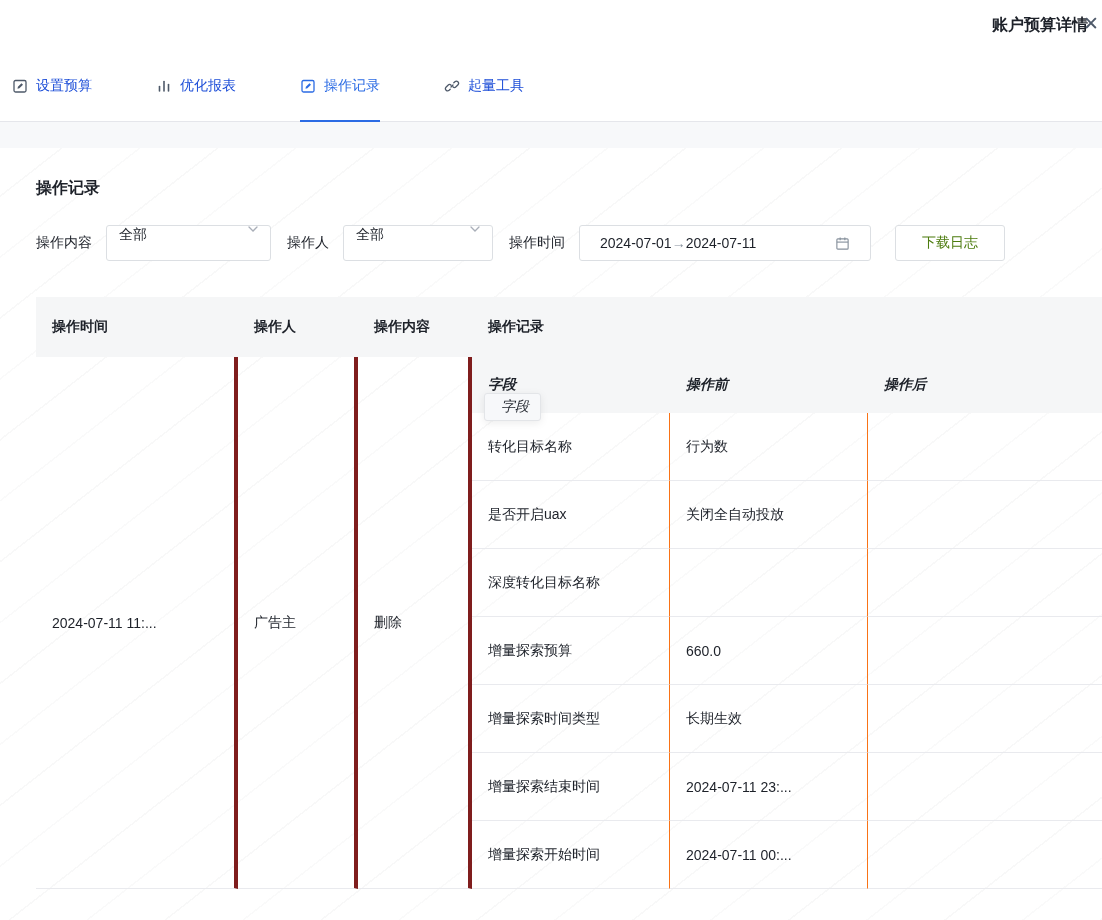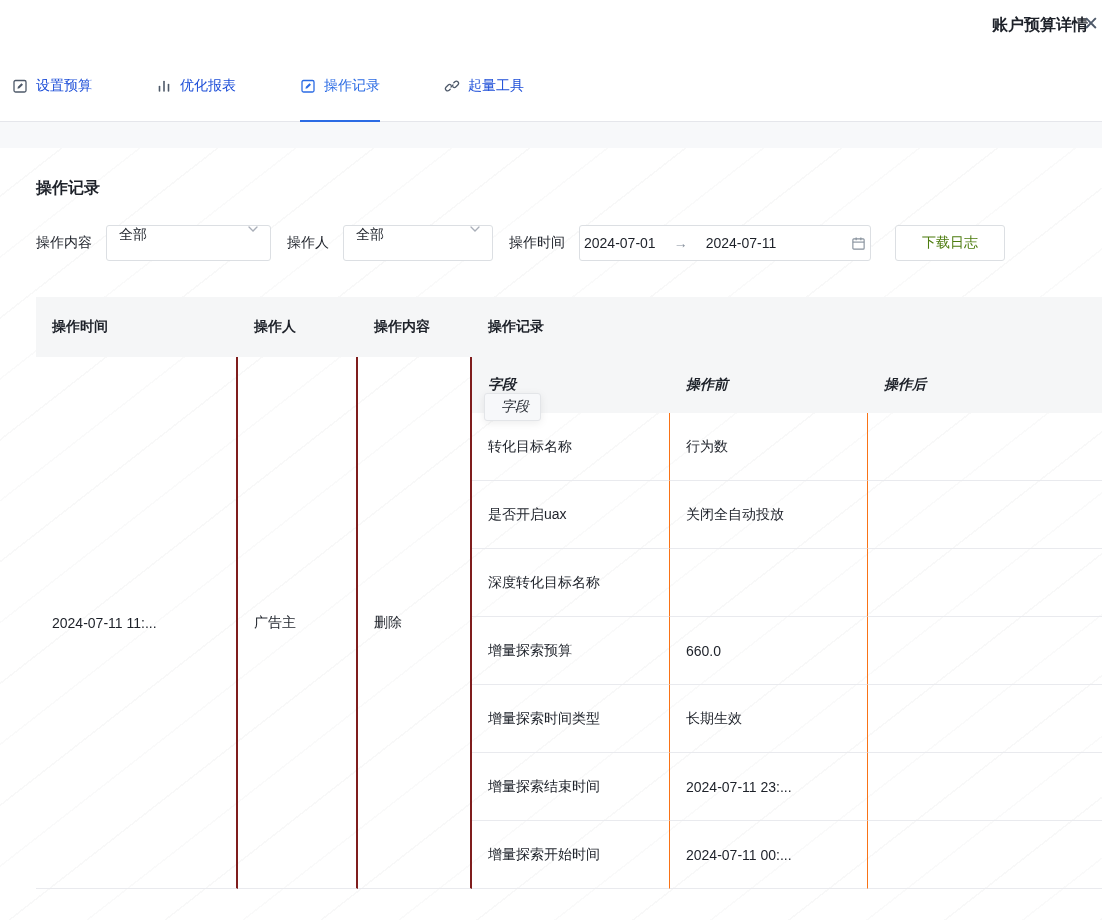--- a/index.html
+++ b/index.html
@@ -40,40 +40,40 @@
   .select {
     height:36px; border:1px solid #dcdfe3; border-radius:3px; background:#fff;
     display:flex; align-items:flex-start; justify-content:space-between;
     padding:0 12px; cursor:pointer; margin-right:16px;
   }
   .select.content-select { width:165px; }
   .select.operator-select { width:150px; }
   .select .chev { color:#a9aeb8; display:flex; align-items:center; }
   .daterange {
     width:292px; height:36px; border:1px solid #dcdfe3; border-radius:3px; background:#fff;
-    display:flex; align-items:center; gap:18px; padding:0 4px; cursor:pointer; margin-right:24px;
+    display:flex; align-items:center; gap:0; padding:0 20px; cursor:pointer; margin-right:24px;
   }
   .daterange .arrow { color:#86909c; }
   .daterange .cal { margin-left:auto; color:#86909c; display:flex; align-items:center; }
   .dl-btn {
     height:36px; padding:0 26px; border:1px solid #dcdfe3; border-radius:3px;
     background:#fff; font-size:14px; color:#4d7c0f; cursor:pointer;
     font-family:inherit;
   }
   
   .table { margin:36px 0 0 36px; width:calc(100% - 36px); }
   .thead {
     display:grid; grid-template-columns:202px 120px 114px 1fr;
     background:#f5f6f7; height:60px; align-items:center; font-weight:bold;
   }
   .thead > div { padding-left:16px; }
   .trow { display:grid; grid-template-columns:202px 120px 114px 1fr; }
   .trow > .ocell {
     display:flex; align-items:center; padding-left:16px;
-    border-right:2px solid #7f1d1d; border-bottom:1px solid #e9eaee;
+    border-right:4px solid #7f1d1d; border-bottom:1px solid #e9eaee;
   }
   
   .inner-head {
     display:grid; grid-template-columns:198px 198px 1fr;
     background:#f5f6f7; height:56px; align-items:center; font-weight:bold; position:relative;font-style:italic;
   }
   .inner-head > div { padding-left:16px; }
   .inner-row { display:grid; grid-template-columns:198px 198px 1fr; height:68px; }
   .inner-row > div {
     display:flex; align-items:center; padding-left:16px;

